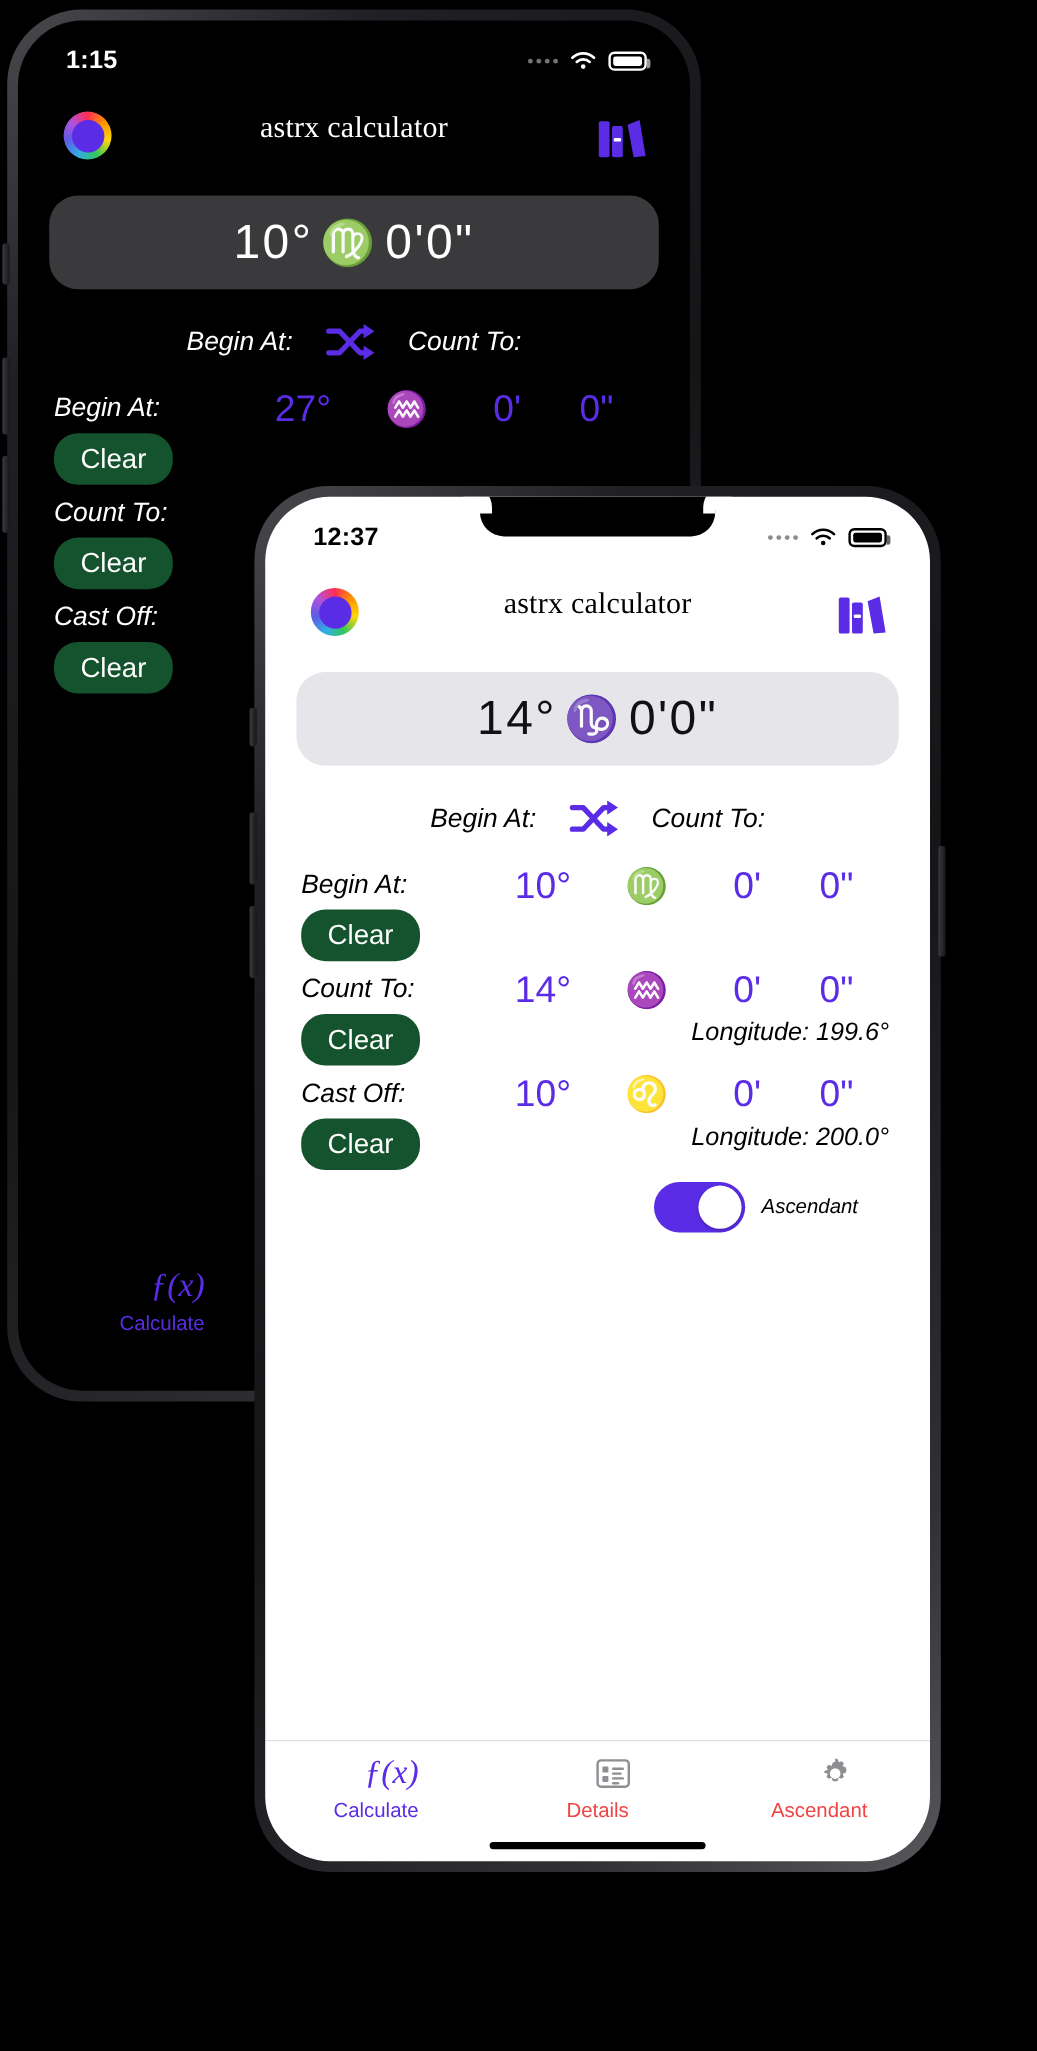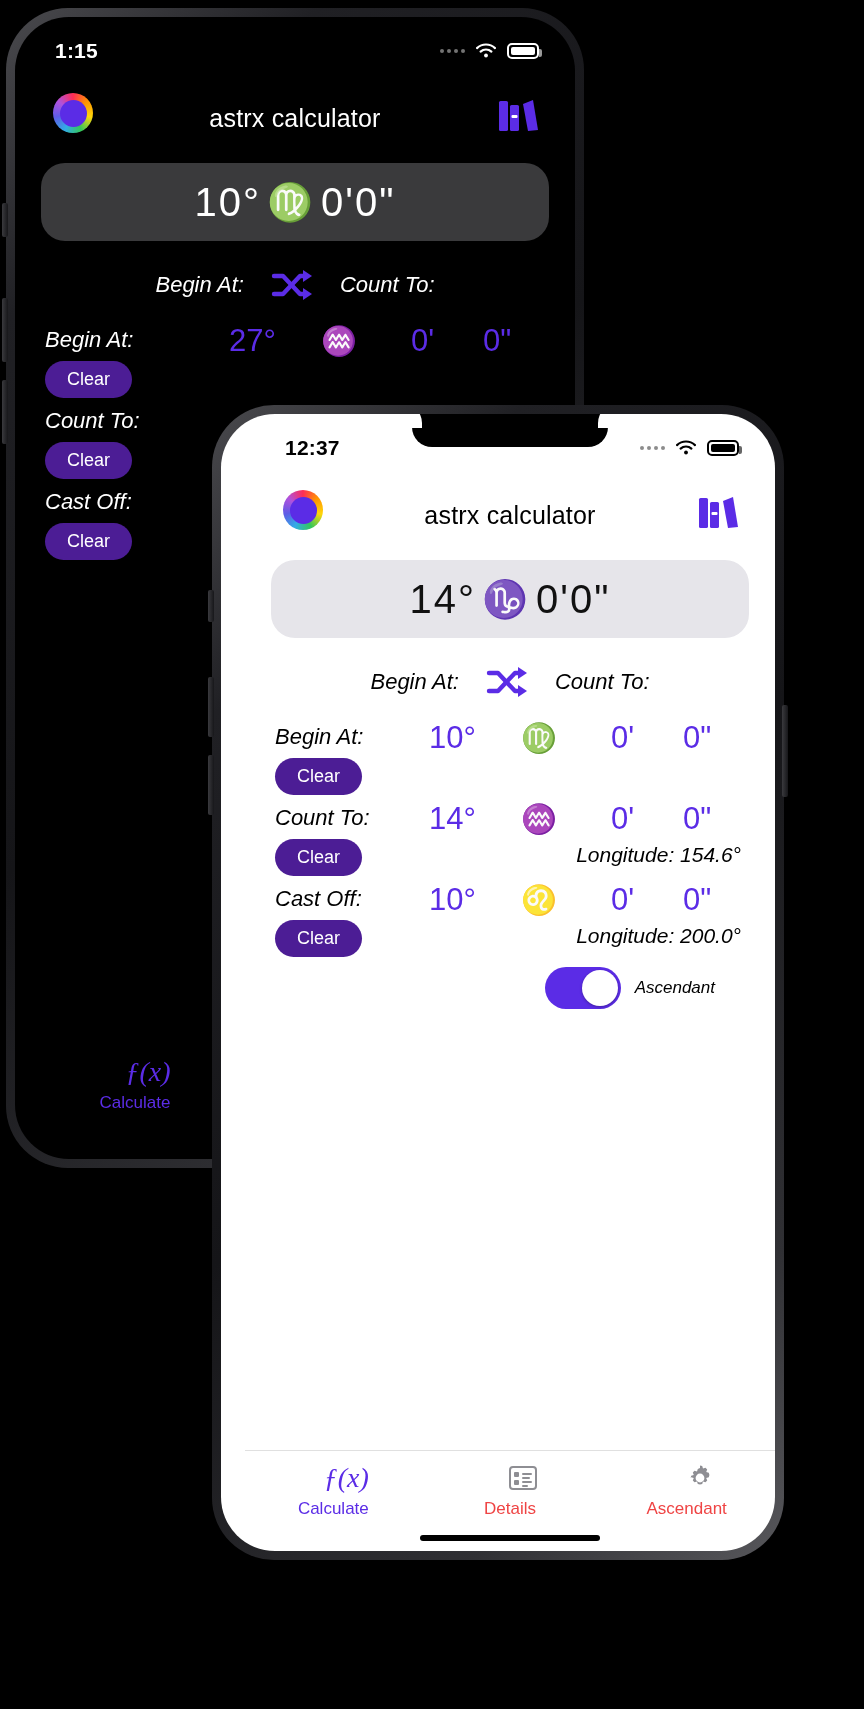--- a/index.html
+++ b/index.html
@@ -28,21 +28,21 @@
 
   
   #phone-back { left: 6px; top: 8px; width: 578px; height: 1160px; }
   #phone-back .screen { background: #000; color: #fff; }
   #phone-back .side-btn.b1 { left: -4px; top: 195px;  width: 6px; height: 34px; }
   #phone-back .side-btn.b2 { left: -4px; top: 290px;  width: 6px; height: 64px; }
   #phone-back .side-btn.b3 { left: -4px; top: 372px;  width: 6px; height: 64px; }
 
   
   #phone-front { left: 212px; top: 405px; width: 572px; height: 1155px; }
-  #phone-front .screen { background: #fff; color: #000; padding-left: 24px; }
+  #phone-front .screen { background: #fff; color: #000; }
   #phone-front .side-btn.b1 { left: -4px; top: 185px; width: 6px; height: 32px; }
   #phone-front .side-btn.b2 { left: -4px; top: 272px; width: 6px; height: 60px; }
   #phone-front .side-btn.b3 { left: -4px; top: 350px; width: 6px; height: 60px; }
   #phone-front .side-btn.r1 { right: -4px; top: 300px; width: 6px; height: 92px; }
 
   
   .statusbar {
     position: relative; height: 54px;
     display: flex; align-items: center; justify-content: space-between;
     padding: 14px 36px 0 40px;
@@ -69,22 +69,23 @@
   }
   .notch::before, .notch::after {
     content: ""; position: absolute; top: 0; width: 14px; height: 14px;
     background: transparent;
   }
   .notch::before { left: -14px; border-top-right-radius: 14px; box-shadow: 5px -5px 0 5px #fff; }
   .notch::after  { right: -14px; border-top-left-radius: 14px;  box-shadow: -5px -5px 0 5px #fff; }
 
   
   .appbar {
-    display: flex; align-items: flex-end; justify-content: space-between;
+    display: flex; align-items: flex-start; justify-content: space-between;
     padding: 22px 36px 4px 38px;
+    font-family: Liberation Serif, serif;
   }
   .title { font-size: 25px; font-weight: 500; letter-spacing: .2px; }
   .colorwheel {
     width: 40px; height: 40px; border-radius: 50%;
     background: conic-gradient(#ff2d55,#ff9500,#ffd60a,#34c759,#32ade6,#5e5ce6,#af52de,#ff2d55);
     display: flex; align-items: center; justify-content: center;
   }
   .colorwheel i { width: 27px; height: 27px; border-radius: 50%; background: #5b2ce6; display:block; }
   .books { width: 42px; height: 40px; }
 
@@ -106,23 +107,23 @@
     margin-top: 24px; font-style: italic; font-size: 22px;
   }
   .swapicon { width: 44px; height: 40px; }
 
   
   .rows { padding: 18px 30px 0 30px; }
   .row { display: flex; align-items: flex-start; margin-bottom: 6px; }
   .row .left { width: 188px; padding-top: 4px; }
   .row .lbl { font-style: italic; font-size: 22px; display: block; margin-bottom: 8px; }
   .clear {
-    display: inline-block; background: #4c1d95; color: #fff;
+    display: inline-block; background: #14532d; color: #fff;
     border: none; border-radius: 20px; padding: 8px 22px;
-    font-size: 18px; font-family: inherit; cursor: pointer;
+    font-size: 23px; font-family: inherit; cursor: pointer;
   }
   .row .right { flex: 1; }
   .dms { display: flex; align-items: center; justify-content: flex-end; color: #5b2ce6;
          font-size: 31px; gap: 0; }
   .dms span { display: block; text-align: left; }
   .dms .deg   { width: 92px; }
   .dms .sign  { width: 90px; font-size: 29px; }
   .dms .min   { width: 72px; }
   .dms .sec   { width: 62px; }
   .lon { text-align: right; font-style: italic; font-size: 21px; margin-top: 6px; padding-right: 4px; }
@@ -354,21 +355,21 @@
               <span class="lbl">Count To:</span>
               <button class="clear">Clear</button>
             </div>
             <div class="right">
               <div class="dms">
                 <span class="deg">14°</span>
                 <span class="sign">♒</span>
                 <span class="min">0'</span>
                 <span class="sec">0"</span>
               </div>
-              <div class="lon">Longitude: 154.6°</div>
+              <div class="lon">Longitude: 199.6°</div>
             </div>
           </div>
 
           <div class="row">
             <div class="left">
               <span class="lbl">Cast Off:</span>
               <button class="clear">Clear</button>
             </div>
             <div class="right">
               <div class="dms">

